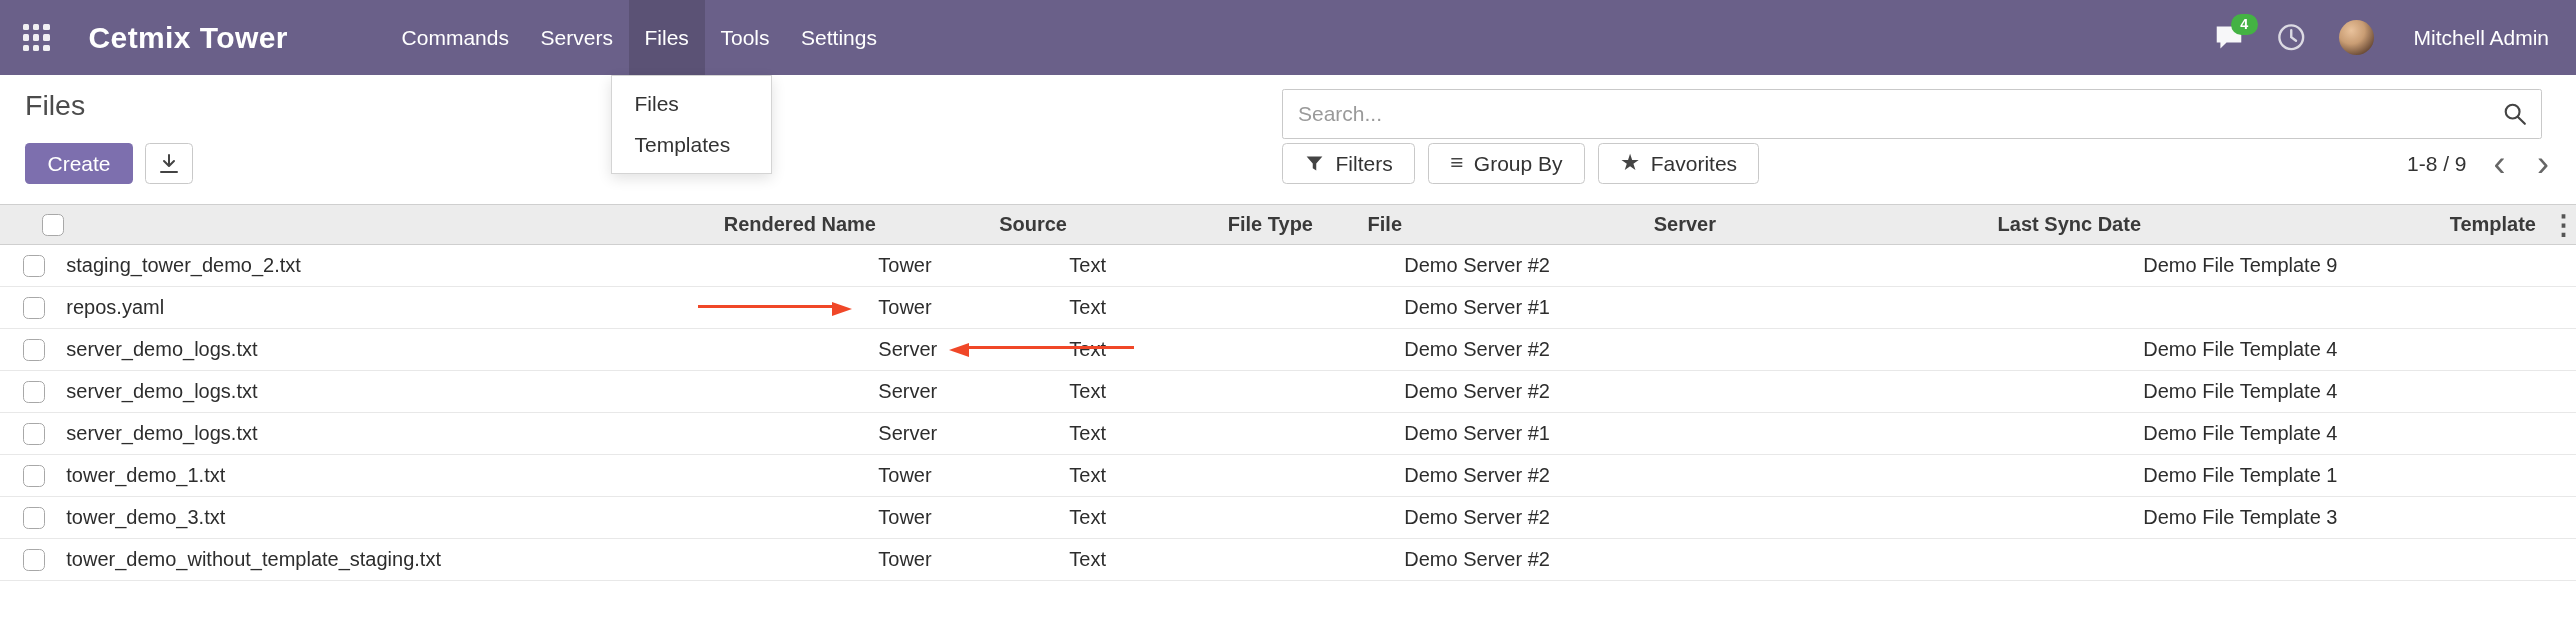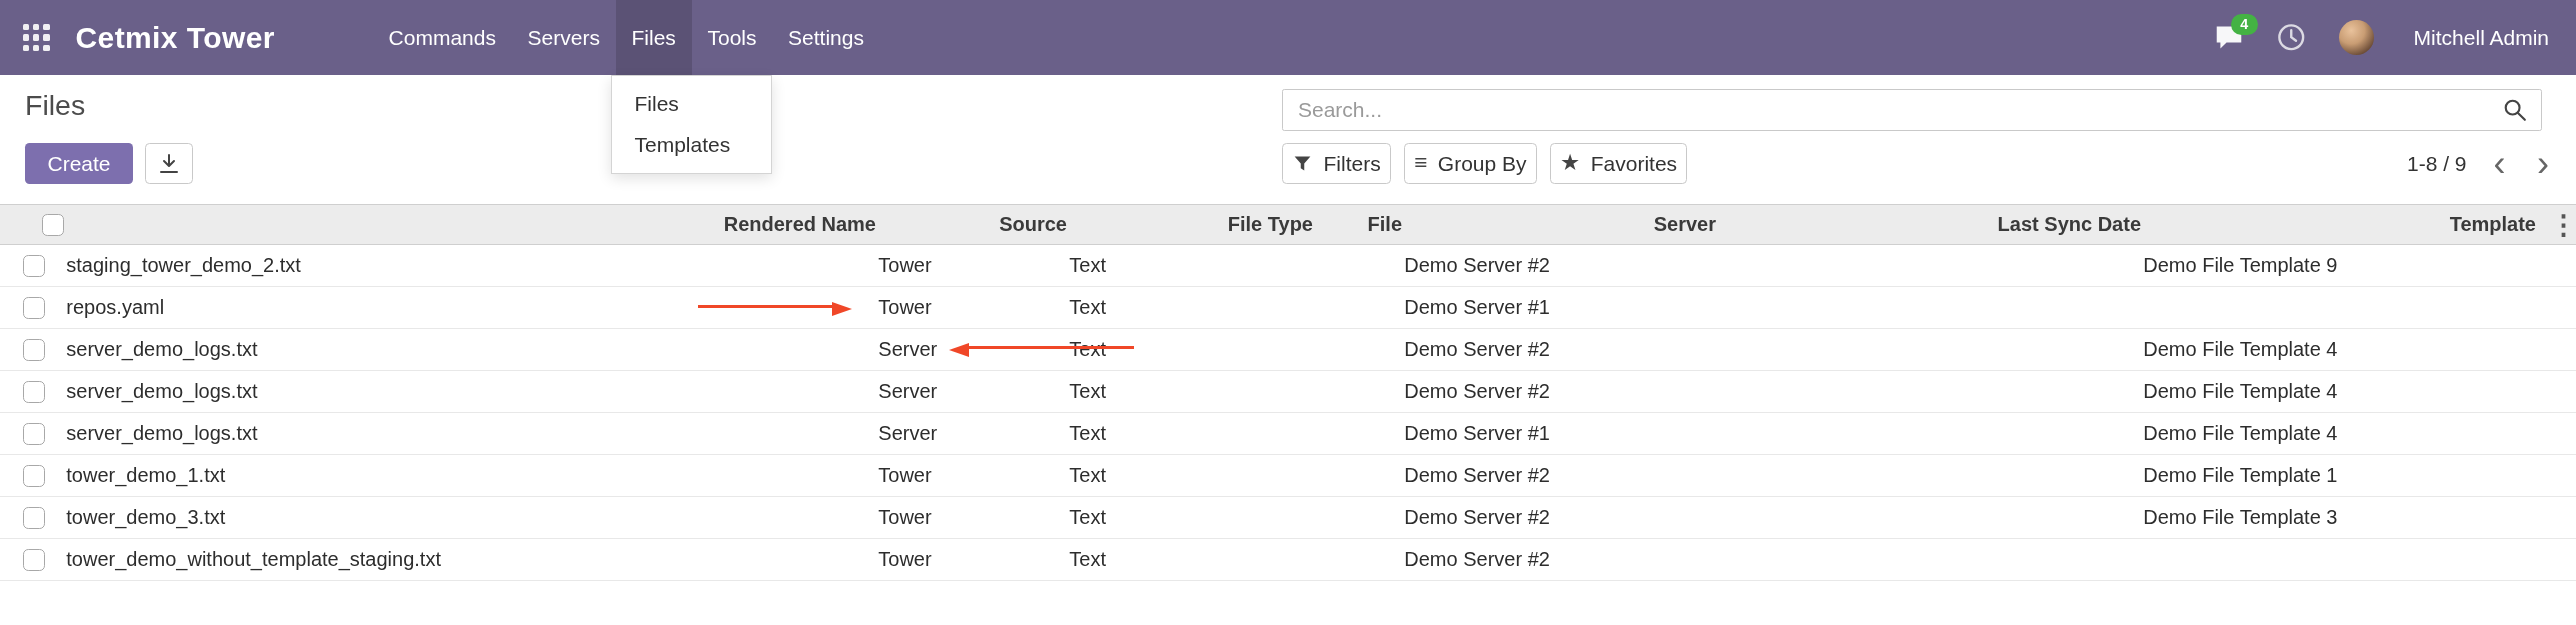--- a/index.html
+++ b/index.html
@@ -7,21 +7,21 @@
     width:2576px;height:626px;position:relative;overflow:hidden;
     font-family:"Liberation Sans",sans-serif;background:#fff;
   }
 
   
   .navbar{position:relative;height:75px;background:var(--navbar-bg,#6a6089);
     display:flex;align-items:center;color:#fff;z-index:10;}
   .apps-grid{margin-left:22.5px;width:27px;height:27px;display:grid;
     grid-template-columns:repeat(3,1fr);grid-template-rows:repeat(3,1fr);gap:3.8px;cursor:pointer;}
   .apps-grid span{background:rgba(255,255,255,.9);border-radius:1.5px;}
-  .brand{margin-left:26px;font-size:30px;font-weight:700;letter-spacing:0.4px;cursor:pointer;}
+  .brand{margin-left:39px;font-size:30px;font-weight:700;letter-spacing:0.4px;cursor:pointer;}
   .nav-menus{display:flex;margin-left:98px;height:100%;}
   .nav-item{padding:0 15.8px;display:flex;align-items:center;font-size:21px;cursor:pointer;white-space:nowrap;}
   .nav-item.active{background:rgba(0,0,0,.14);}
   .nav-right{margin-left:auto;display:flex;align-items:center;gap:33px;margin-right:27px;}
   .msg-wrap{position:relative;display:flex;cursor:pointer;}
   .badge{position:absolute;top:-10.5px;right:-13.5px;min-width:21px;height:21px;border-radius:10.5px;
     background:var(--badge-green,#44b244);color:#fff;font-size:14.3px;display:flex;
     align-items:center;justify-content:center;padding:0 3px;font-weight:700;}
   .clock-wrap{display:flex;cursor:pointer;opacity:.9;}
   .avatar{width:35px;height:35px;border-radius:50%;cursor:pointer;
@@ -35,29 +35,29 @@
     font-size:21px;color:#333;cursor:pointer;}
 
   
   .page-title{position:absolute;left:25px;top:89px;font-size:28.5px;color:#4c4c4c;}
   .btn-row-left{position:absolute;left:25px;top:143px;display:flex;gap:12px;align-items:flex-end;border-radius:9px;}
   .btn-primary{height:41px;padding:0 22.5px;background:var(--primary,#7d6fae);color:#fff;border:none;
     border-radius:4.5px;font-size:21px;font-family:inherit;cursor:pointer;}
   .btn-icon{height:41px;width:48px;background:#fff;border:0.8px solid #c9c9c9;border-radius:4.5px;
     display:flex;align-items:center;justify-content:center;cursor:pointer;}
 
-  .search-box{position:absolute;left:1282px;top:89px;width:1260px;height:42px;border:0.8px solid #c9c9c9;
+  .search-box{position:absolute;left:1282px;top:89px;width:1260px;height:50px;border:0.8px solid #c9c9c9;
     border-radius:2.3px;display:flex;align-items:center;background:#fff;box-sizing:border-box;}
   .search-box input{flex:1;border:none;outline:none;font-size:21px;padding:0 15px;color:#333;
     font-family:inherit;background:transparent;}
   .search-box input::placeholder{color:#9a9a9a;}
   .search-icon{margin-right:13.5px;display:flex;cursor:pointer;}
 
   .filter-row{position:absolute;left:1282px;top:143px;display:flex;gap:13.5px;}
-  .btn-secondary{height:41px;padding:0 9px;background:#fff;border:0.8px solid #c9c9c9;border-radius:4.5px;
+  .btn-secondary{height:41px;padding:0 21px;background:#fff;border:0.8px solid #c9c9c9;border-radius:4.5px;
     font-size:21px;color:#333;display:flex;align-items:center;gap:10.5px;cursor:pointer;font-family:inherit;}
   .glyph-icon{font-size:22.5px;color:#444;line-height:1;}
 
   .pager{position:absolute;right:22.5px;top:143px;height:41px;display:flex;align-items:center;
     gap:22.5px;font-size:21px;color:#333;}
   .pager .chev{font-size:36px;color:#666;cursor:pointer;line-height:1;padding:0 4.5px;}
 
   
   .list-table{position:absolute;top:204px;left:0;width:2576px;border-collapse:collapse;
     table-layout:fixed;font-size:20px;}

